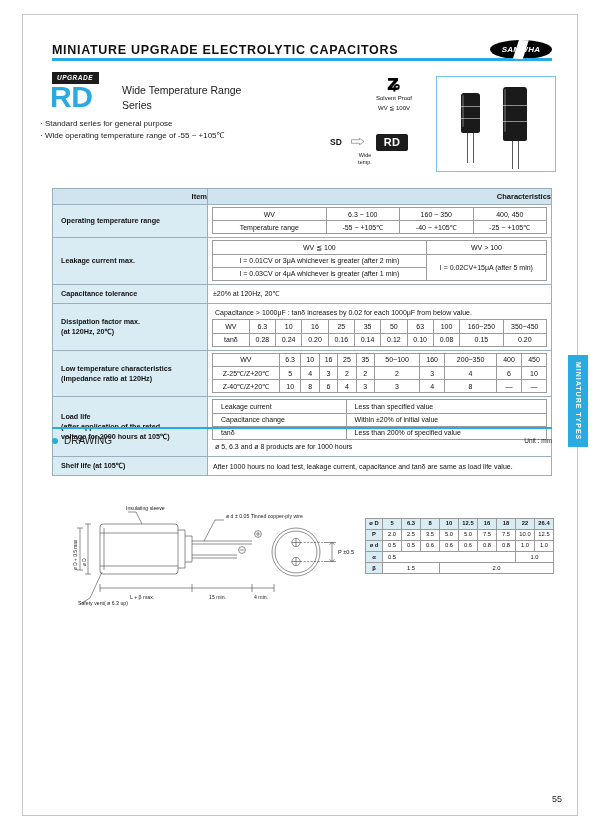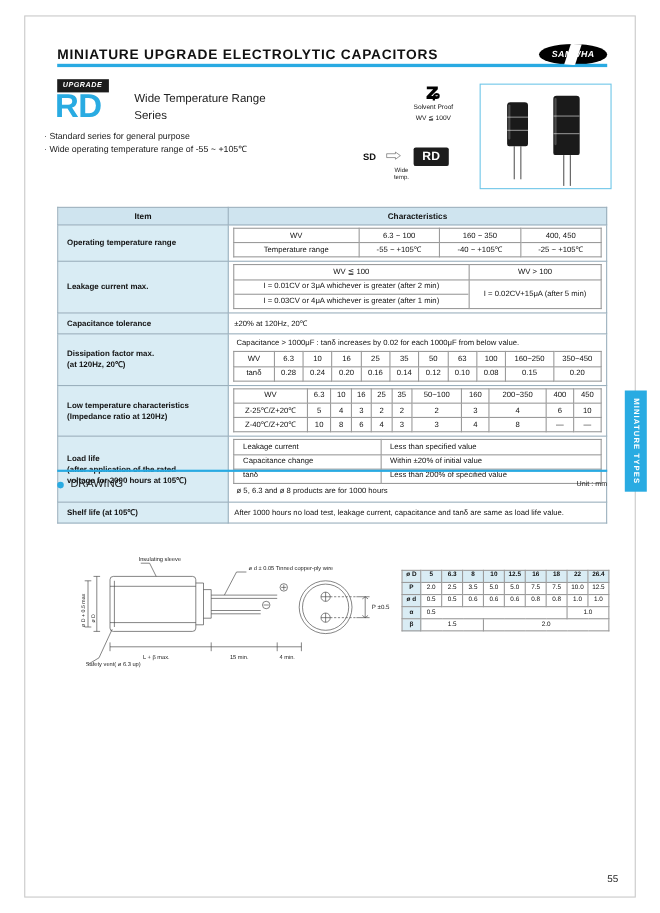--- a/index.html
+++ b/index.html
@@ -227,21 +227,21 @@
     color: #111;
   }
   .spec-table td, .spec-table th {
     border: 0.6px solid #9bb0bd;
     padding: 0;
     vertical-align: middle;
   }
   .spec-table .hdr {
     background: #cfe4ef;
     font-weight: bold;
-    text-align: center;
+    text-align: right;
     font-size: 7.5px;
     padding: 3px 0;
   }
   .spec-table .item-cell {
     background: #d9ecf4;
     font-weight: bold;
     font-size: 7.2px;
     padding: 4px 0 4px 8px;
     width: 155px;
     line-height: 10px;

